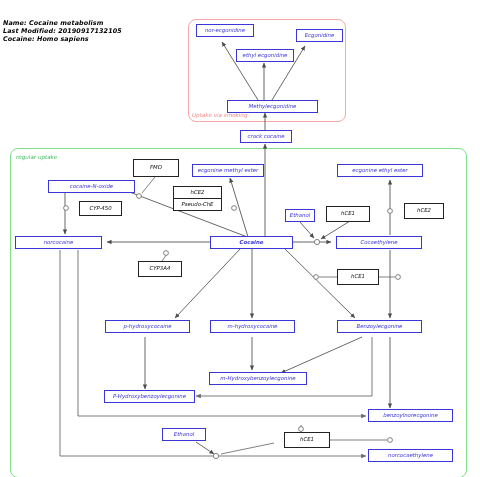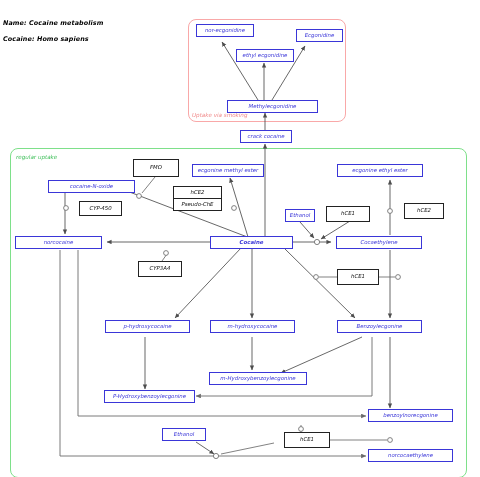--- a/index.html
+++ b/index.html
@@ -40,21 +40,21 @@
     flex:1;display:flex;align-items:center;justify-content:center;
     width:100%;box-sizing:border-box;
   }
   .node.stack .seg.divider{border-top:0.9px solid #222;}
 </style>
 </head>
 <body>
 
 <div id="canvas">
 
-  <div class="meta"><span>Name: Cocaine metabolism</span><br><br><span>Cocaine: Homo sapiens</span></div>
+  <div class="meta"><span>Name: Cocaine metabolism</span><br><span>Last Modified: 20190917132105</span><br><span>Cocaine: Homo sapiens</span></div>
 
   <div class="compartment comp-smoking" style="left:188px;top:3px;width:158px;height:103px;"></div>
   <div class="comp-label pink" style="left:192px;top:96px;">Uptake via smoking</div>
 
   <div class="compartment comp-uptake" style="left:10px;top:132px;width:457px;height:330px;"></div>
   <div class="comp-label green" style="left:16px;top:138px;">regular uptake</div>
 
   <svg class="edges" viewBox="0 0 480 477">
     <defs>
       <marker id="ah" markerWidth="7" markerHeight="7" refX="5.4" refY="2.6" orient="auto">

